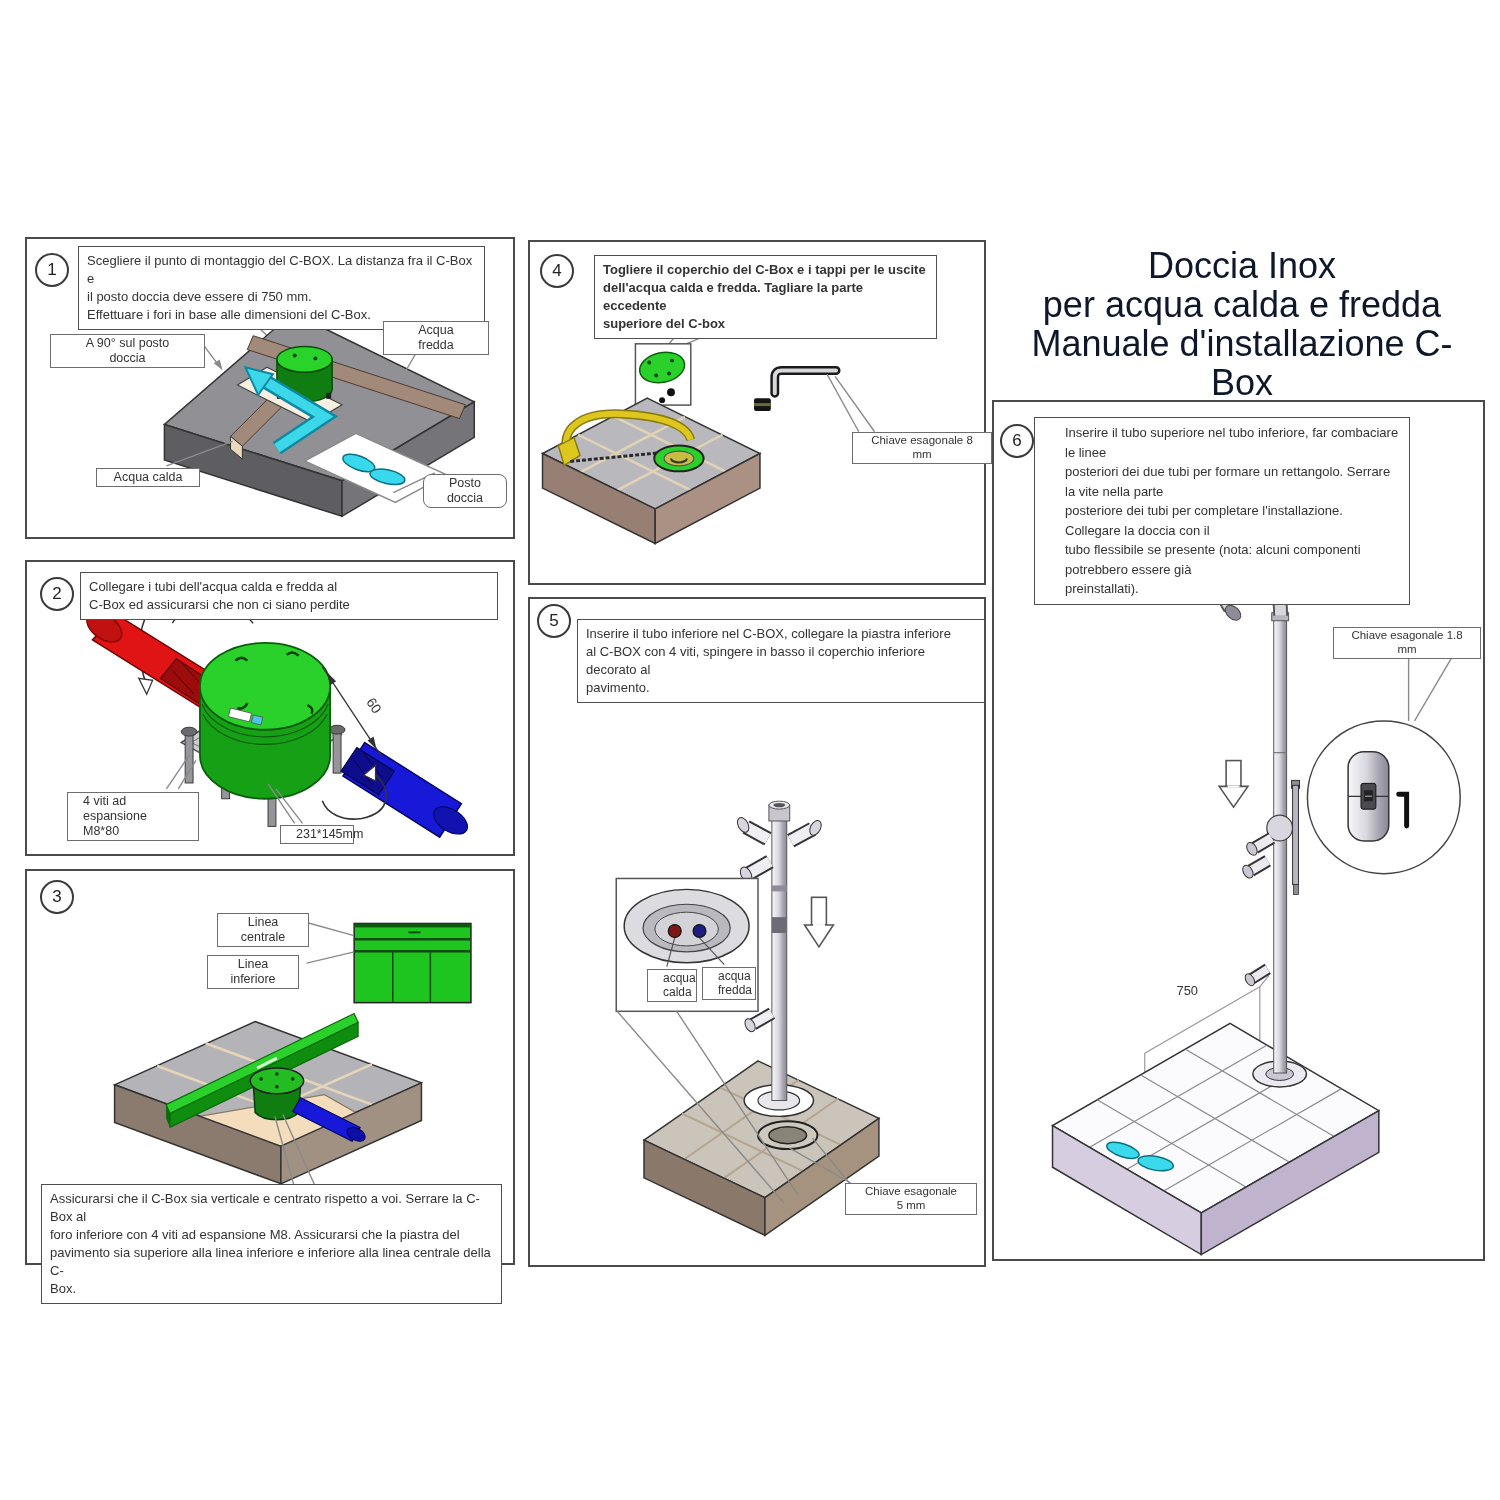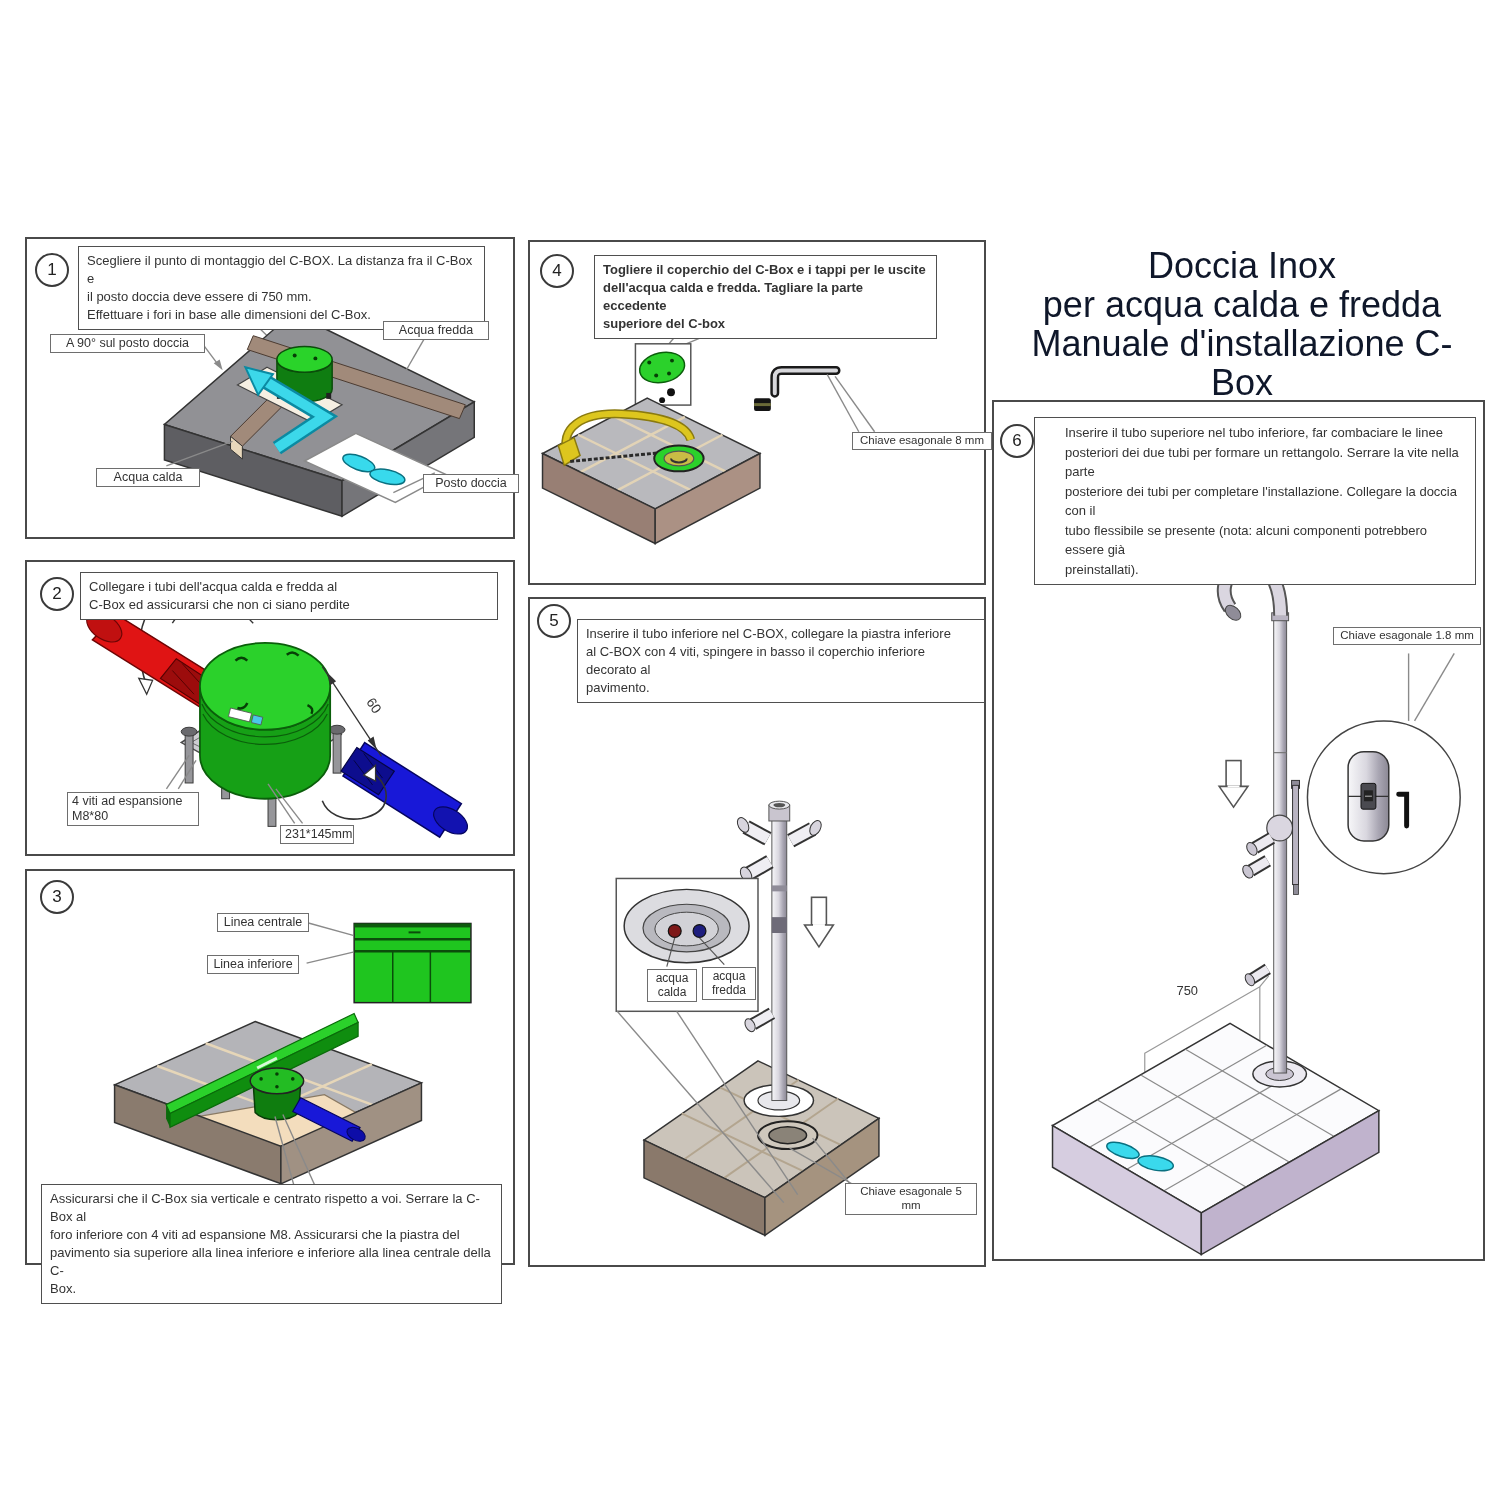--- a/index.html
+++ b/index.html
@@ -4,21 +4,21 @@
 <style>
   html,body{margin:0;padding:0;background:#ffffff;}
   #page{position:relative;width:1500px;height:1500px;background:#ffffff;
         font-family:"Liberation Sans", sans-serif;color:#2b2b2b;overflow:hidden;}
   .panel{position:absolute;border:2px solid #4a4a4a;background:#fff;box-sizing:border-box;}
   .numcircle{position:absolute;width:30px;height:30px;border:2px solid #3a3a3a;border-radius:50%;
              display:flex;align-items:center;justify-content:center;font-size:17px;color:#222;background:#fff;z-index:5;}
   .ibox{position:absolute;border:1.5px solid #4f4f4f;background:#fff;padding:5px 8px;
         font-size:13px;line-height:1.38;color:#333;white-space:pre-line;z-index:4;box-sizing:border-box;}
   .lbl{position:absolute;border:1.5px solid #6e6e6e;background:#fff;color:#333;
-       font-size:12.5px;line-height:1.2;padding:1px 4px;text-align:center;white-space:pre-line;z-index:4;box-sizing:border-box;}
+       font-size:12.5px;line-height:1.2;padding:1px 15px;text-align:center;white-space:pre-line;z-index:4;box-sizing:border-box;}
   .lbl.small{font-size:11.5px;}
   .draw{position:absolute;left:0;top:0;width:100%;height:100%;z-index:1;}
   #title-block{position:absolute;left:1012px;top:246px;width:460px;text-align:center;
                font-size:36px;line-height:39px;color:#0f172a;z-index:3;}
 </style>
 </head>
 <body>
 
 <div id="page">
 
@@ -84,21 +84,21 @@
 
       <line x1="178" y1="108" x2="193" y2="128" stroke="#8a8a8a" stroke-width="1.4"></line>
       <polygon points="197,133 188,126 194,122" fill="#8a8a8a"></polygon>
       <line x1="402" y1="100" x2="383" y2="133" stroke="#8a8a8a" stroke-width="1.4"></line>
       <line x1="140" y1="230" x2="207" y2="205" stroke="#8a8a8a" stroke-width="1.4"></line>
       <line x1="412" y1="237" x2="370" y2="257" stroke="#8a8a8a" stroke-width="1.4"></line>
     </svg>
     <div class="lbl" style="left:23px;top:95px;width:155px;">A 90° sul posto doccia</div>
     <div class="lbl" style="left:356px;top:82px;width:106px;">Acqua fredda</div>
     <div class="lbl" style="left:69px;top:229px;width:104px;">Acqua calda</div>
-    <div class="lbl" style="left:396px;top:235px;width:96px;">Posto doccia</div>
+    <div class="lbl" style="left:396px;top:235px;width:84px;border-radius:8px;">Posto doccia</div>
   </div>
 
   <div class="panel" style="left:25px;top:560px;width:490px;height:296px;">
     <div class="numcircle" style="left:13px;top:15px;">2</div>
     <div class="ibox" style="left:53px;top:10px;width:418px;">Collegare i tubi dell'acqua calda e fredda al
 C-Box ed assicurarsi che non ci siano perdite</div>
     <svg class="draw" viewBox="0 0 490 296">
 
       <g>
         <path d="M 225,48 C 190,10 135,18 118,58 C 110,78 112,102 120,126" fill="none" stroke="#333" stroke-width="1.6"></path>
@@ -359,21 +359,21 @@
     </svg>
     <div class="lbl" style="left:117px;top:370px;width:50px;font-size:12px;">acqua
 calda</div>
     <div class="lbl" style="left:172px;top:368px;width:54px;font-size:12px;">acqua
 fredda</div>
     <div class="lbl small" style="left:315px;top:584px;width:132px;text-align:center;">Chiave esagonale 5 mm</div>
   </div>
 
   <div class="panel" style="left:992px;top:400px;width:493px;height:861px;">
     <div class="numcircle" style="left:6px;top:22px;">6</div>
-    <div class="ibox" style="left:40px;top:15px;width:442px;line-height:1.5;padding-left:30px;">Inserire il tubo superiore nel tubo inferiore, far combaciare le linee
+    <div class="ibox" style="left:40px;top:15px;width:376px;line-height:1.5;padding-left:30px;">Inserire il tubo superiore nel tubo inferiore, far combaciare le linee
 posteriori dei due tubi per formare un rettangolo. Serrare la vite nella parte
 posteriore dei tubi per completare l'installazione. Collegare la doccia con il
 tubo flessibile se presente (nota: alcuni componenti potrebbero essere già
 preinstallati).</div>
     <svg class="draw" viewBox="0 0 493 861">
 
       <g>
         <polygon points="152,655 268,588 268,680 152,747" fill="none" stroke="#999" stroke-width="1.2"></polygon>
         <line x1="268" y1="588" x2="277" y2="577" stroke="#999" stroke-width="1.2"></line>
       </g>

